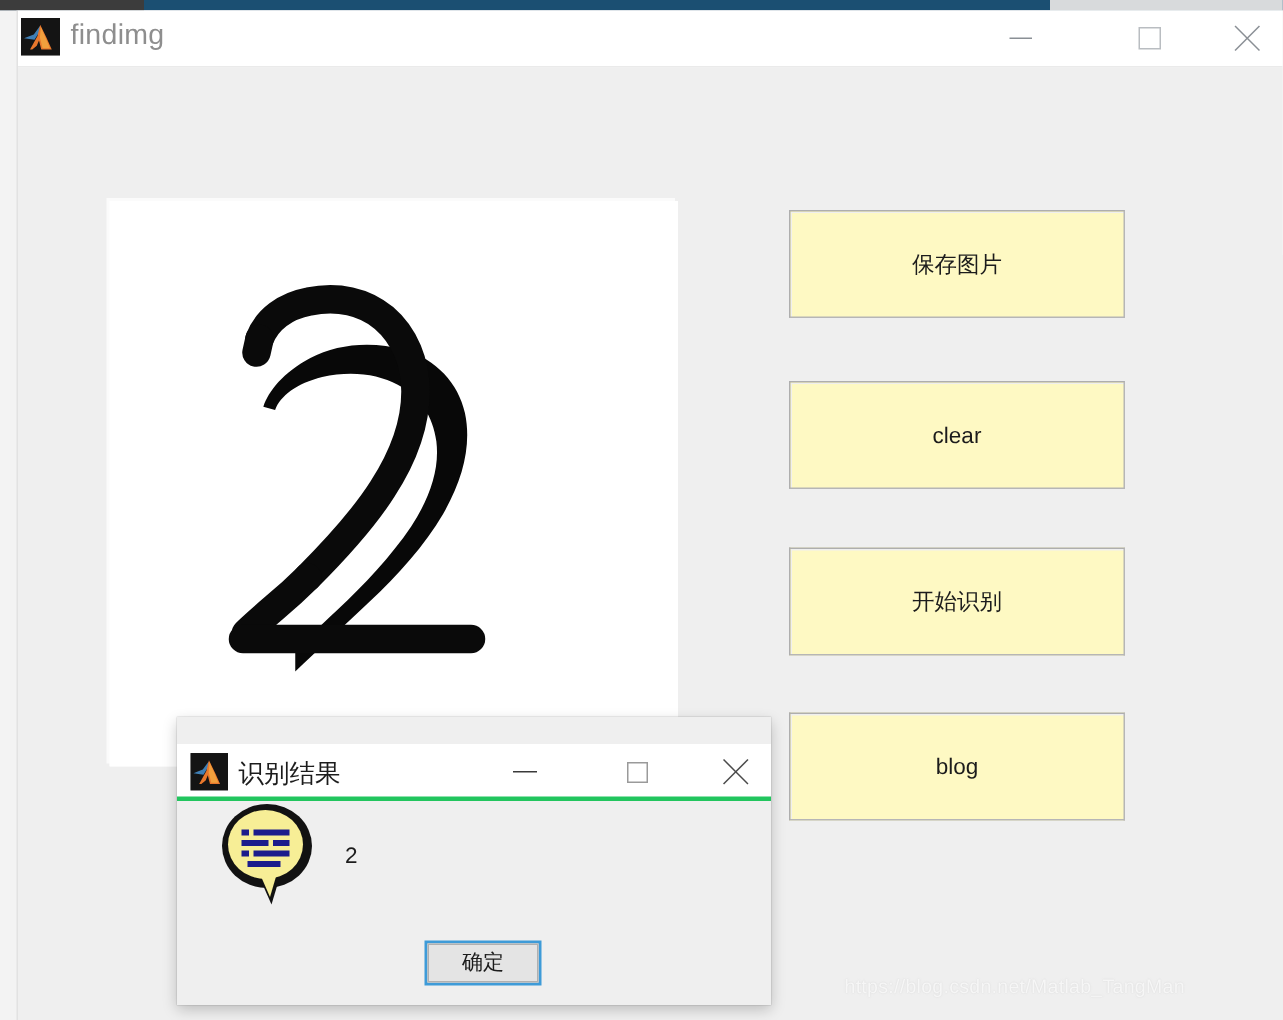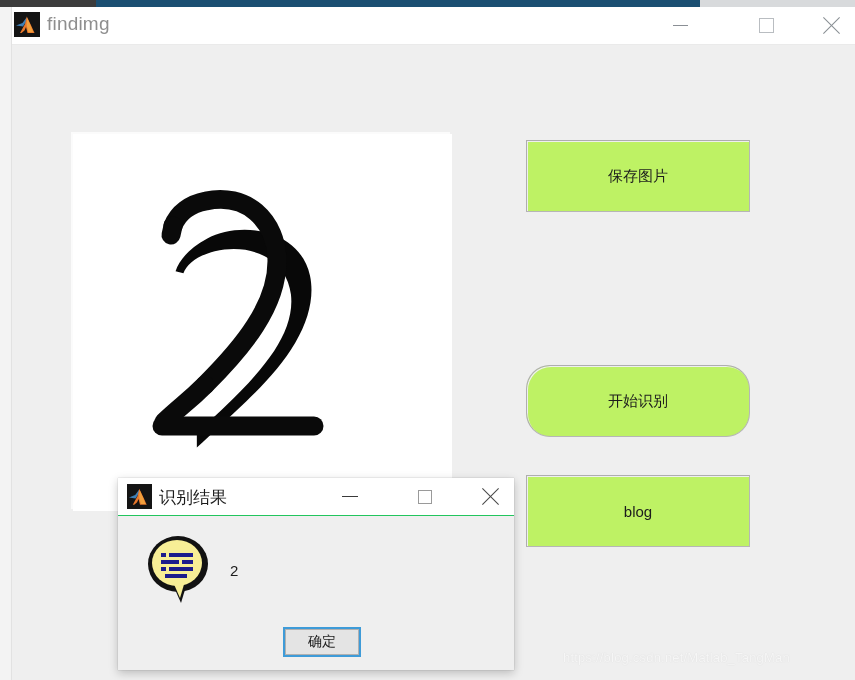--- a/index.html
+++ b/index.html
@@ -91,45 +91,45 @@
     width: 379px; height: 377px;
     background: #ffffff;
     box-shadow: -2px -2px 0 0 #fbfbfb;
   }
   #draw-canvas svg { display: block; }
 
   
   .action-button {
     position: absolute; left: 514px;
     width: 224px; height: 72px;
-    background: #bef264;
+    background: #fef9c3;
     border: 1px solid #aeaeae;
     border-right-color: #b6b6b6;
     border-bottom-color: #b6b6b6;
     display: flex; align-items: center; justify-content: center;
     font-size: 15px; color: #1c1c1c;
     font-family: "Liberation Sans", "DejaVu Sans", sans-serif;
     box-shadow: inset 1px 1px 0 0 #efefef;
   }
   #action-btn-0 { top: 95px; }
   #action-btn-1 { top: 209px; }
-  #action-btn-2 { top: 320px; border-radius: 24px; }
+  #action-btn-2 { top: 320px; }
   #action-btn-3 { top: 430px; }
 
   
   #result-dialog {
     position: absolute; left: 106px; top: 433px;
     width: 396px; height: 192px;
     background: #efefef;
     box-shadow: 0 3px 9px rgba(0,0,0,0.22), 0 0 1px rgba(0,0,0,0.28);
   }
   #dialog-titlebar {
-    position: absolute; left: 0; top: 0; width: 396px; height: 38px;
+    position: absolute; left: 0; top: 18px; width: 396px; height: 38px;
     background: #ffffff;
-    border-bottom: 1px solid #22c55e;
+    border-bottom: 3px solid #22c55e;
   }
   #dialog-icon {
     position: absolute; left: 9px; top: 6px; width: 25px; height: 25px;
     background: #1a1a1a; overflow: hidden;
   }
   #dialog-title {
     position: absolute; left: 41px; top: 8px;
     font-size: 17px; color: #1c1c1c;
     font-family: "Liberation Sans", "DejaVu Sans", sans-serif;
   }
@@ -242,20 +242,23 @@
         <path d="M132,251 C124,259 116,266 110,271 C103,277 96,283 91,288" fill="none" stroke="#0a0a0a" stroke-width="19" stroke-linecap="round" stroke-linejoin="round"></path>
 
         <path d="M89,292 L241,292" fill="none" stroke="#0a0a0a" stroke-width="19" stroke-linecap="round"></path>
 
         <path d="M100,92 L98,101" fill="none" stroke="#0a0a0a" stroke-width="19" stroke-linecap="round"></path>
       </svg>
     </div>
 
     <div class="action-button" id="action-btn-0">
       <span>保存图片</span>
+    </div>
+    <div class="action-button" id="action-btn-1">
+      <span>clear</span>
     </div>
     <div class="action-button" id="action-btn-2">
       <span>开始识别</span>
     </div>
     <div class="action-button" id="action-btn-3">
       <span>blog</span>
     </div>
 
     <div id="result-dialog">
 

